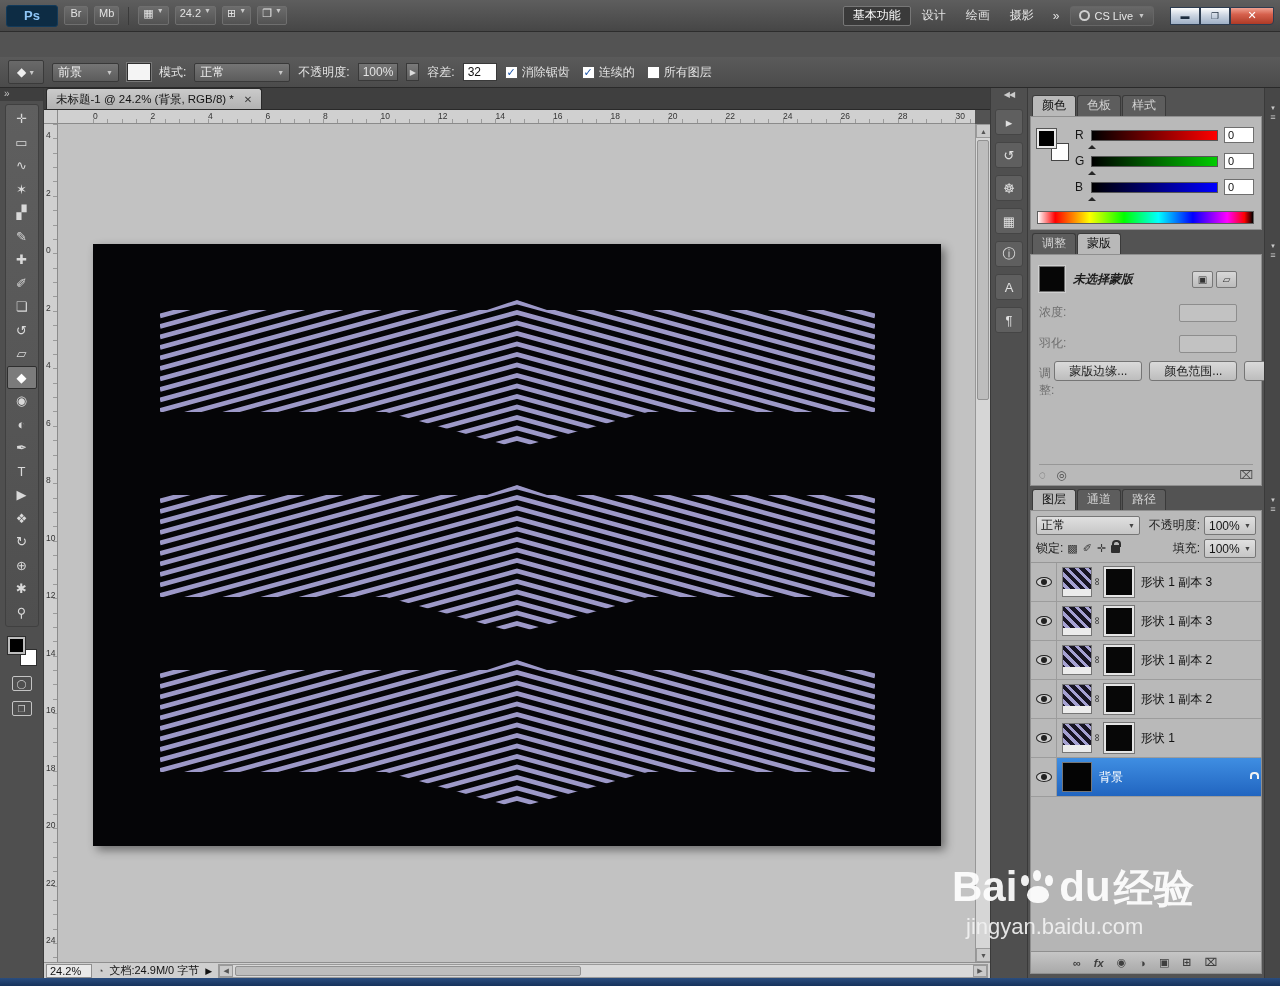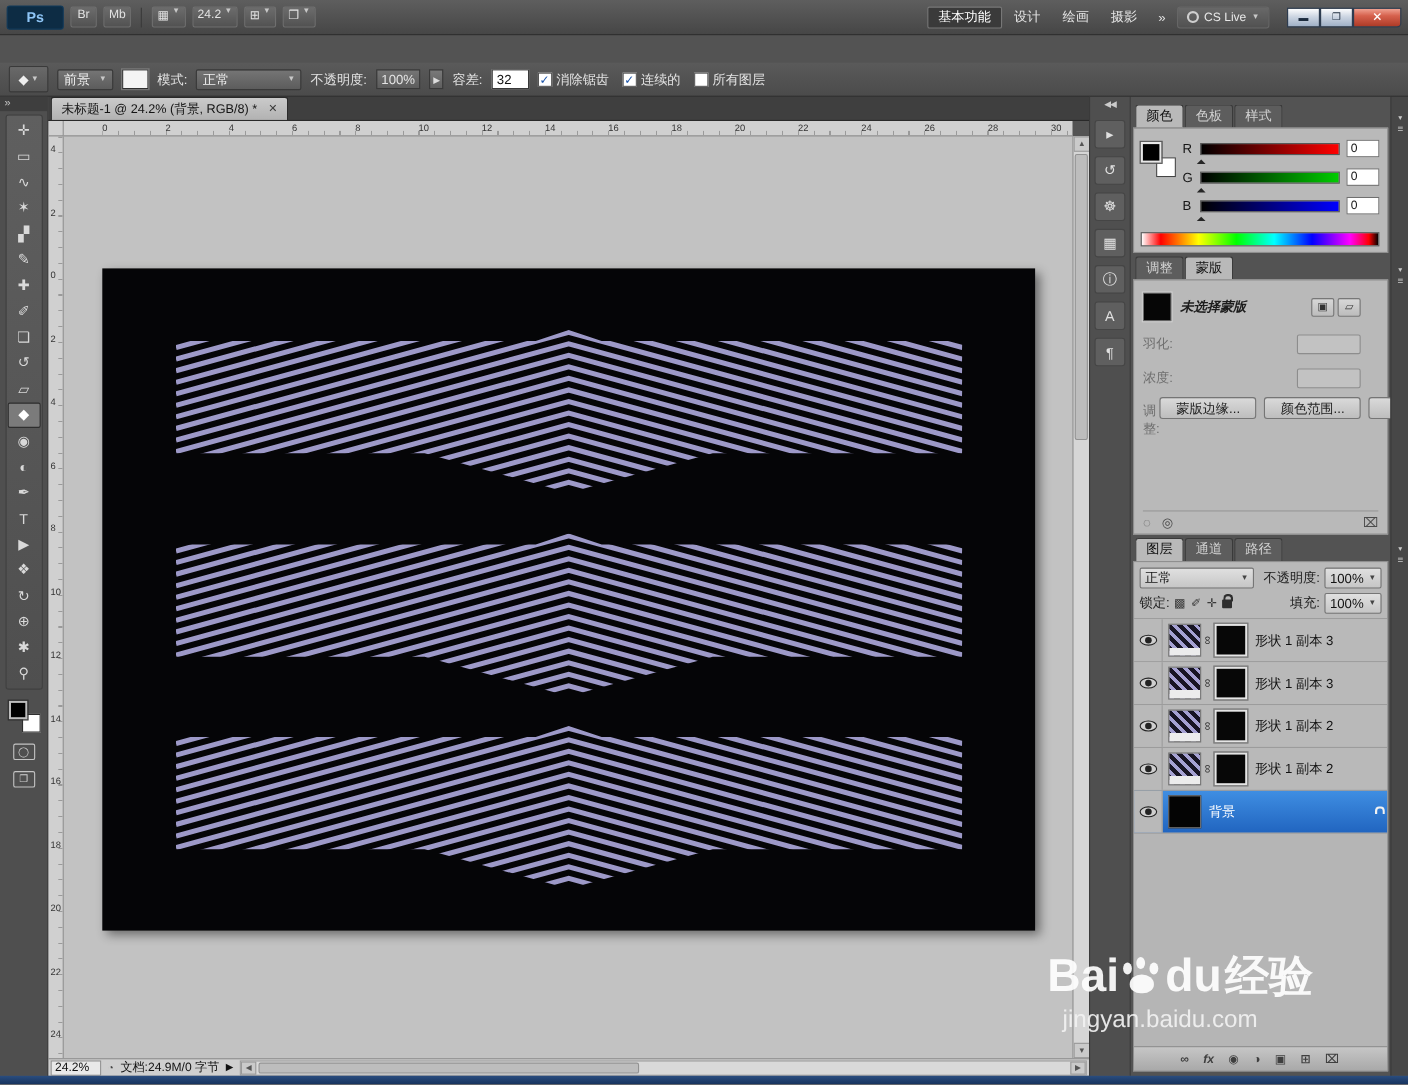--- a/index.html
+++ b/index.html
@@ -23,21 +23,21 @@
   .winbtn{width:30px;height:18px;border:1px solid #2d3c50;background:linear-gradient(#fdfdfd,#ccd5e2 45%,#9fb0c6);color:#1d2c3e;font-size:9px;display:flex;align-items:center;justify-content:center}
   .winbtn.close{width:44px;background:linear-gradient(#f0a292,#d6614d 40%,#ad3a26);color:#fff;font-size:11px;border-radius:0 0 4px 0}
 
   
   .menubar{position:absolute;left:0;top:32px;width:1280px;height:25px;background:#505050;border-bottom:1px solid #333;display:flex;align-items:center;padding:0 6px}
   .menu-item{color:#ebebeb;font-size:12px;padding:3px 9px}
 
   
   .optionsbar{position:absolute;left:0;top:57px;width:1280px;height:31px;background:linear-gradient(#5a5a5a,#4b4b4b);border-bottom:1px solid #2a2a2a;display:flex;align-items:center;gap:8px;padding:0 8px;color:#e3e3e3;font-size:12px}
   .opt-tool{width:36px;height:24px;border:1px solid #3a3a3a;border-radius:2px;background:linear-gradient(#696969,#555);display:flex;align-items:center;justify-content:center;gap:2px;color:#eee;font-size:12px}
-  .opt-select{height:19px;border:1px solid #393939;border-radius:2px;background:linear-gradient(#757575,#5c5c5c);display:flex;align-items:center;gap:8px;padding:0 5px;color:#f0f0f0}
+  .opt-select{height:19px;border:1px solid #393939;border-radius:2px;background:linear-gradient(#757575,#5c5c5c);display:flex;align-items:center;gap:24px;padding:0 5px;color:#f0f0f0}
   .opt-select.wide{min-width:96px;justify-content:space-between}
   .opt-swatch{width:24px;height:18px;background:#f4f4f4;border:1px solid #2f2f2f;outline:1px solid #777}
   .opt-input{height:18px;min-width:40px;border:1px solid #393939;background:linear-gradient(#757575,#5c5c5c);display:flex;align-items:center;padding:0 4px;gap:4px}
   .opt-input.white{background:#fff;color:#111;min-width:34px}
   .opt-spin{width:13px;height:18px;border:1px solid #393939;background:linear-gradient(#7a7a7a,#5e5e5e);display:flex;align-items:center;justify-content:center;font-size:8px;color:#ddd}
   .opt-checks{display:flex;align-items:center;gap:12px}
   .opt-check{display:flex;align-items:center;gap:4px}
   .cbbox{width:13px;height:13px;background:#fff;border:1px solid #555;display:flex;align-items:center;justify-content:center;font-size:11px;color:#1b54a8;font-weight:bold}
   .cbbox::after{content:"✓"}
   .opt-check.unchecked .cbbox::after{content:""}
@@ -569,25 +569,25 @@
       <div class="pbody">
         <div class="mask-head">
           <div class="mask-thumb"></div>
           <span class="mask-status">未选择蒙版</span>
           <div class="mh-btns">
             <div class="mh-btn">▣</div>
             <div class="mh-btn">▱</div>
           </div>
         </div>
         <div class="mrow">
+          <span>浓度:</span>
+          <div class="m-box"></div>
+        </div>
+        <div class="mrow">
           <span>羽化:</span>
-          <div class="m-box"></div>
-        </div>
-        <div class="mrow">
-          <span>浓度:</span>
           <div class="m-box"></div>
         </div>
         <div class="madjust">
           <span class="madjust-label">调整:</span>
           <div class="mbtns">
 
           <div class="mbtn" style="--i: 0;">蒙版边缘...</div>
               <div class="mbtn" style="--i: 1;">颜色范围...</div>
               <div class="mbtn" style="--i: 2;">反相</div>
             </div>
@@ -671,20 +671,30 @@
             <div class="lrow t-shape" style="--i: 3;">
               <span class="l-eye">
                 <span class="eye"></span>
               </span>
               <span class="l-thumb"></span>
               <span class="l-chain">∞</span>
               <span class="l-mask"></span>
               <span class="l-name">形状 1 副本 2</span>
 
             </div>
+            <div class="lrow t-shape" style="--i: 5;">
+              <span class="l-eye">
+                <span class="eye"></span>
+              </span>
+              <span class="l-thumb"></span>
+              <span class="l-chain">∞</span>
+              <span class="l-mask"></span>
+              <span class="l-name">形状 1</span>
+
+            </div>
             <div class="lrow selected t-background" style="--i: 6;">
               <span class="l-eye">
                 <span class="eye"></span>
               </span>
               <span class="l-thumb"></span>
 
               <span class="l-name">背景</span>
               <span class="l-lock"><span class="lockic light"></span></span>
             </div>
           </div>

